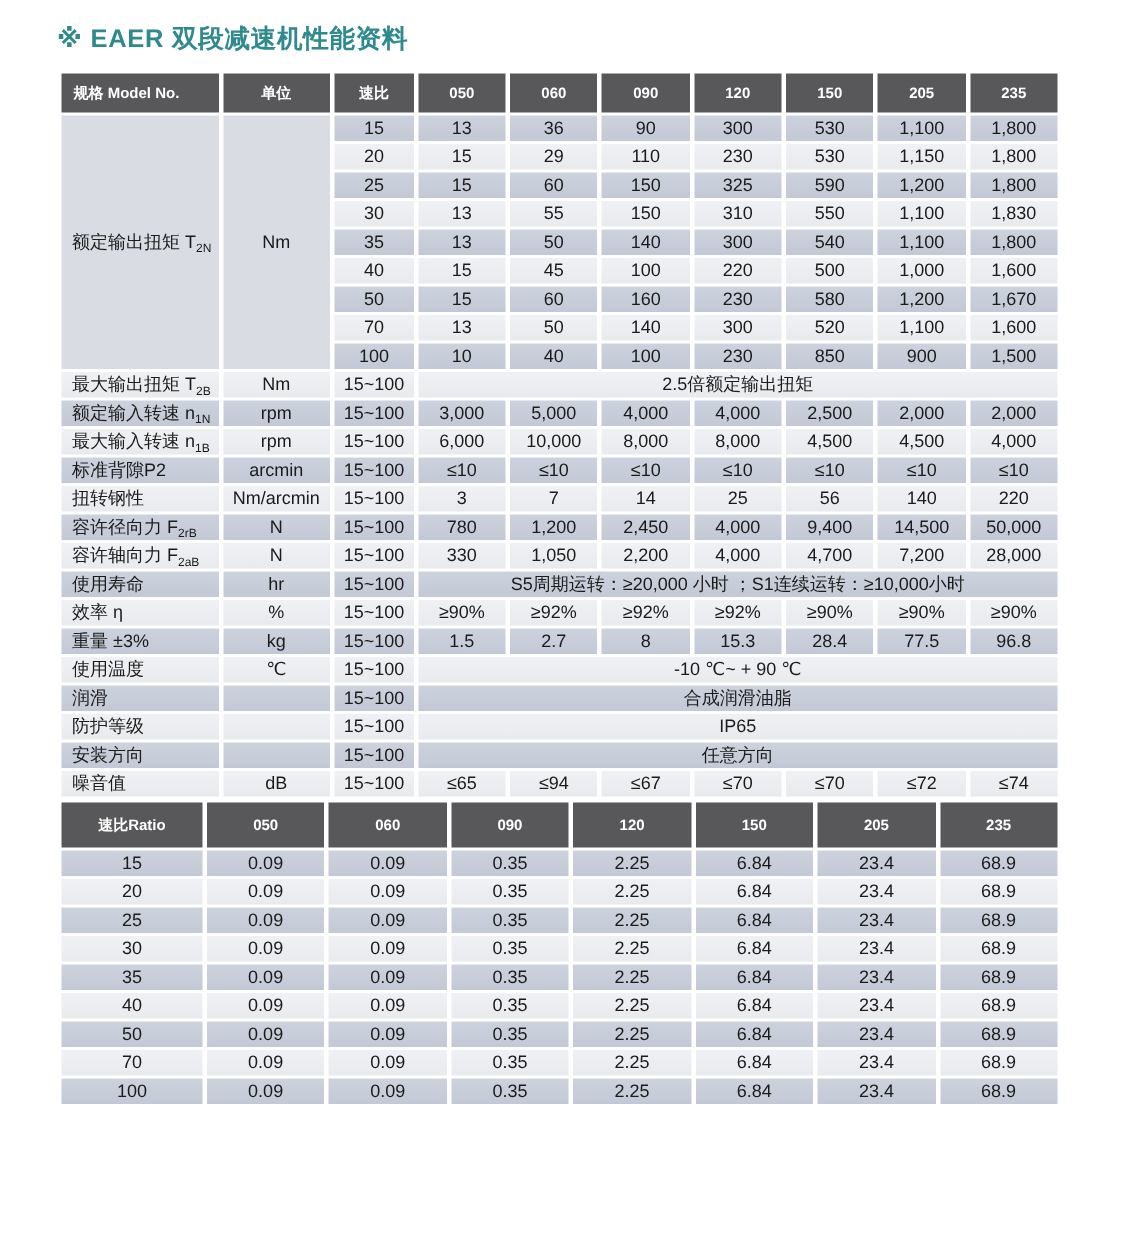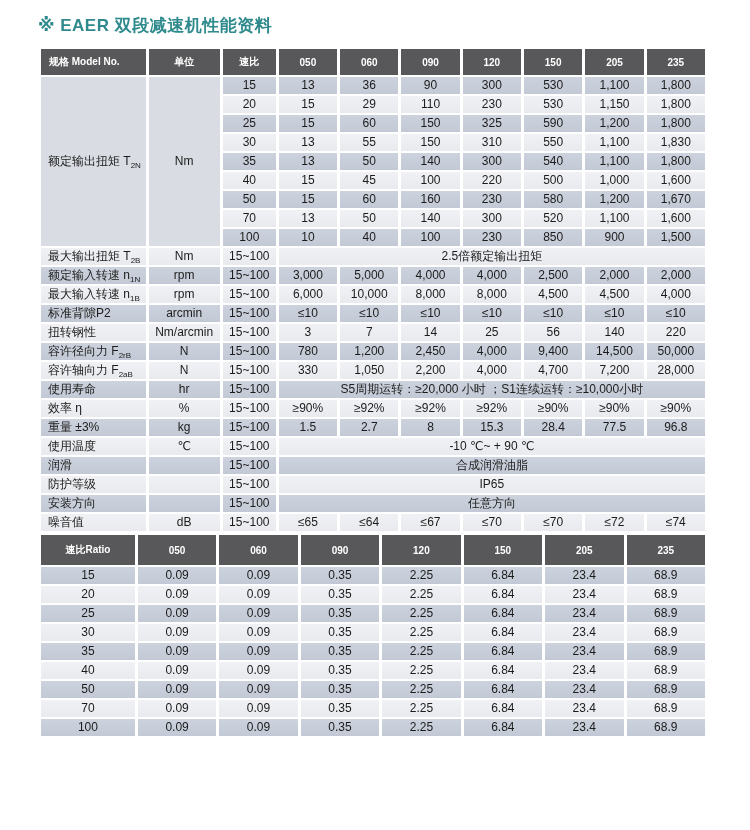--- a/index.html
+++ b/index.html
@@ -304,21 +304,21 @@
           <td class="label">安装方向</td>
           <td></td>
           <td>15~100</td>
           <td colspan="7">任意方向</td>
         </tr>
         <tr class="light">
           <td class="label">噪音值</td>
           <td>dB</td>
           <td>15~100</td>
           <td>≤65</td>
-          <td>≤64</td>
+          <td>≤94</td>
           <td>≤67</td>
           <td>≤70</td>
           <td>≤70</td>
           <td>≤72</td>
           <td>≤74</td>
         </tr>
       </tbody>
   </table>
 
 

